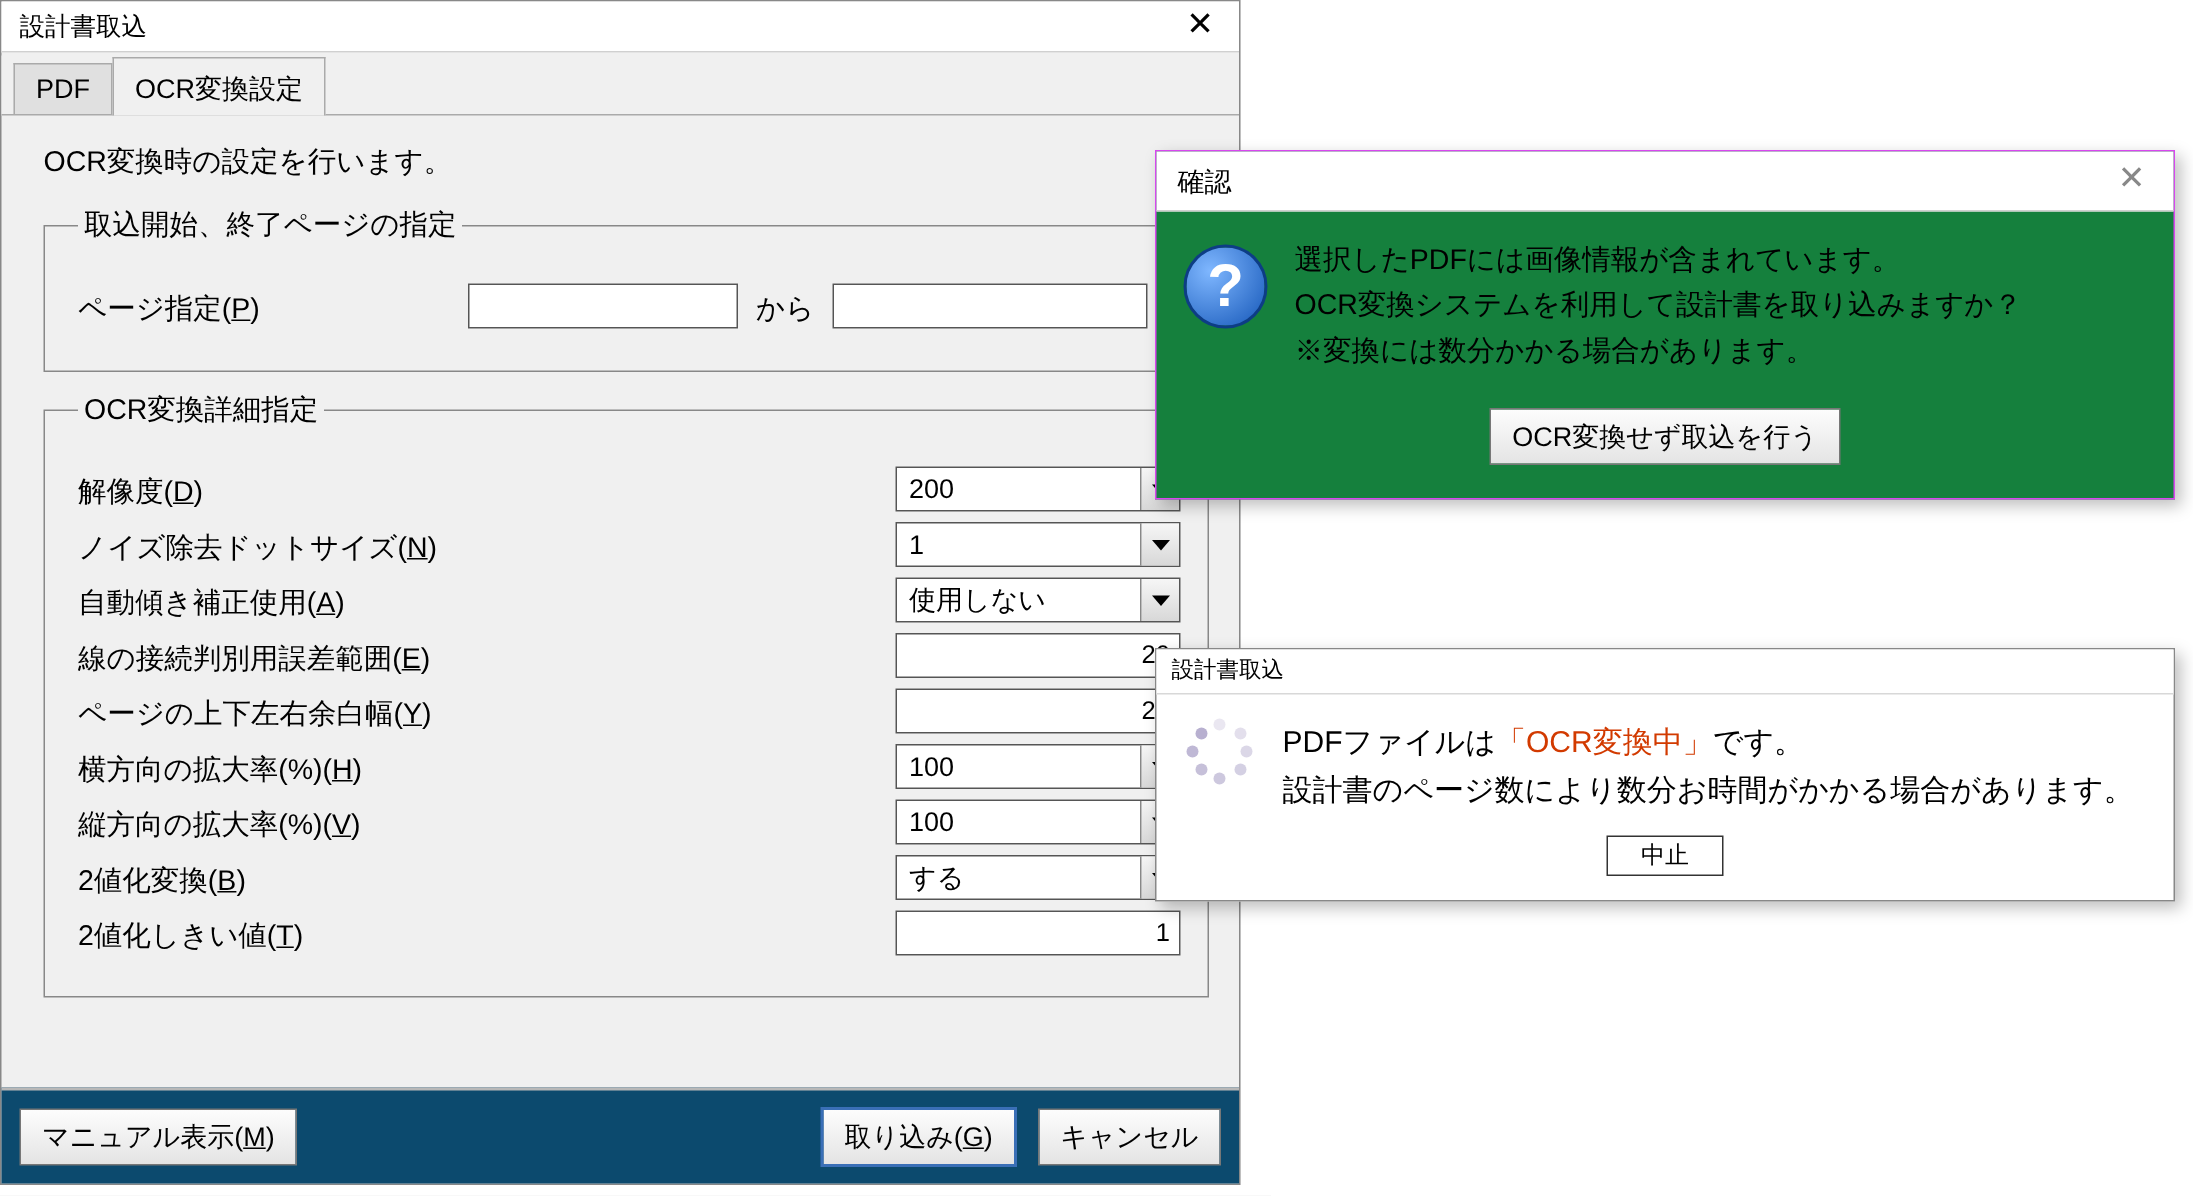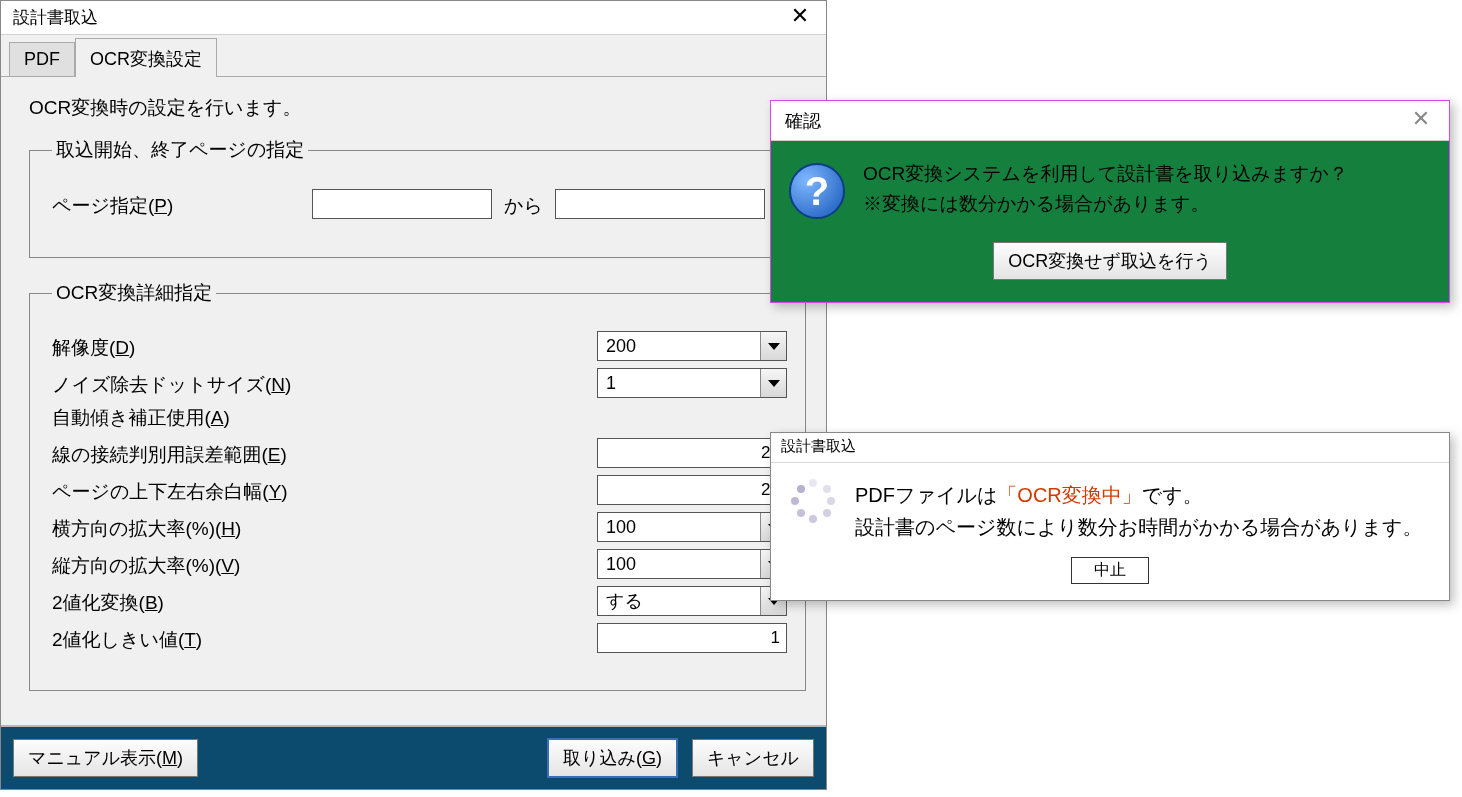--- a/index.html
+++ b/index.html
@@ -62,22 +62,22 @@
     .tab.active {
       background: #f0f0f0;
       position: relative;
       top: 1px;
       padding-top: 8px;
     }
     .panel { padding: 18px 20px 10px 28px; }
     .intro { font-size: 19px; margin-bottom: 16px; }
     fieldset {
       border: 1px solid #888;
-      margin-bottom: 22px;
-      padding: 18px 18px 30px 22px;
+      margin-bottom: 12px;
+      padding: 18px 18px 20px 22px;
     }
     legend { font-size: 19px; padding: 0 4px; }
     .row {
       display: flex;
       align-items: flex-end;
       margin: 8px 0;
       font-size: 19px;
     }
     .row .label { flex: 0 0 auto; width: 260px; }
     .row .label.mid { width: auto; margin: 0 12px; }
@@ -307,20 +307,24 @@
         <div class="select detail-ctrl">
           <span class="val">1</span>
           <span class="arrow"></span>
         </div>
       </div>
 
       <div class="row detail-row">
         <span class="label">
           <span>自動傾き補正使用(</span><span class="u">A</span><span>)</span>
         </span>
+        <div class="select detail-ctrl">
+          <span class="val">使用しない</span>
+          <span class="arrow"></span>
+        </div>
       </div>
 
       <div class="row detail-row">
         <span class="label">
           <span>線の接続判別用誤差範囲(</span><span class="u">E</span><span>)</span>
         </span>
         <input class="text num-input detail-ctrl right" value="20" style="">
       </div>
 
       <div class="row detail-row">
@@ -382,20 +386,21 @@
 </div>
 
 <div class="confirm-dialog">
   <div class="confirm-title">
     <span>確認</span>
     <span class="close-x">✕</span>
   </div>
   <div class="confirm-body">
     <div class="q-icon">?</div>
     <div class="confirm-text">
+      <div>選択したPDFには画像情報が含まれています。</div>
       <div>OCR変換システムを利用して設計書を取り込みますか？</div>
       <div>※変換には数分かかる場合があります。</div>
     </div>
   </div>
   <div class="confirm-buttons">
     <button class="btn">OCR変換せず取込を行う</button>
   </div>
 </div>
 
 <div class="progress-dialog">

